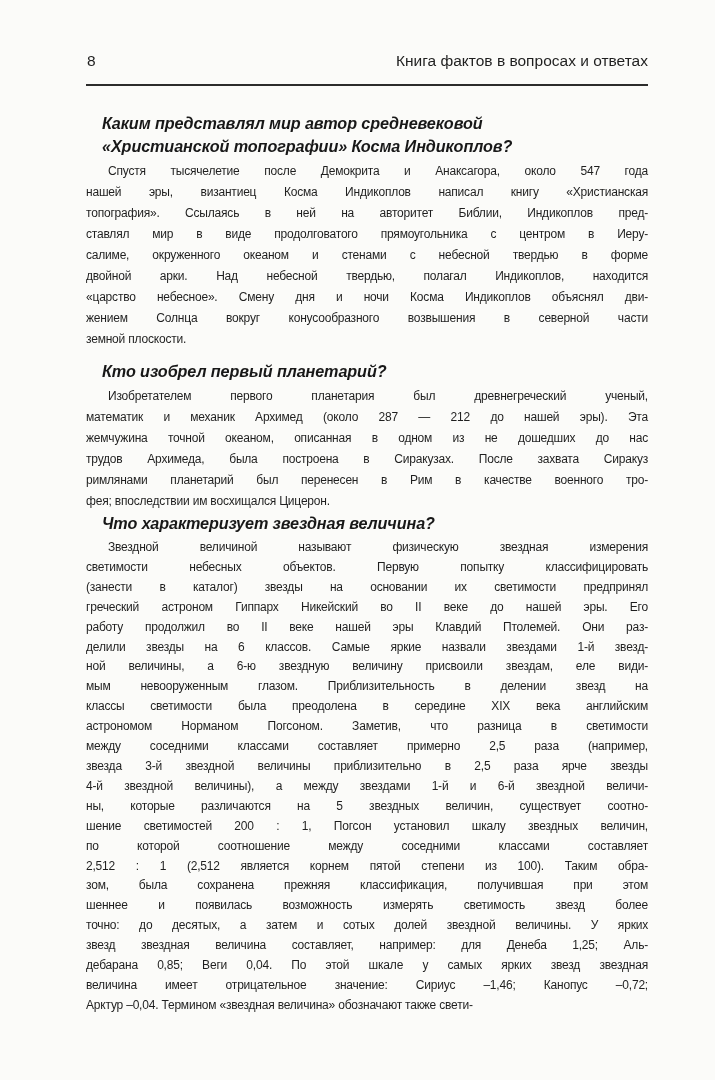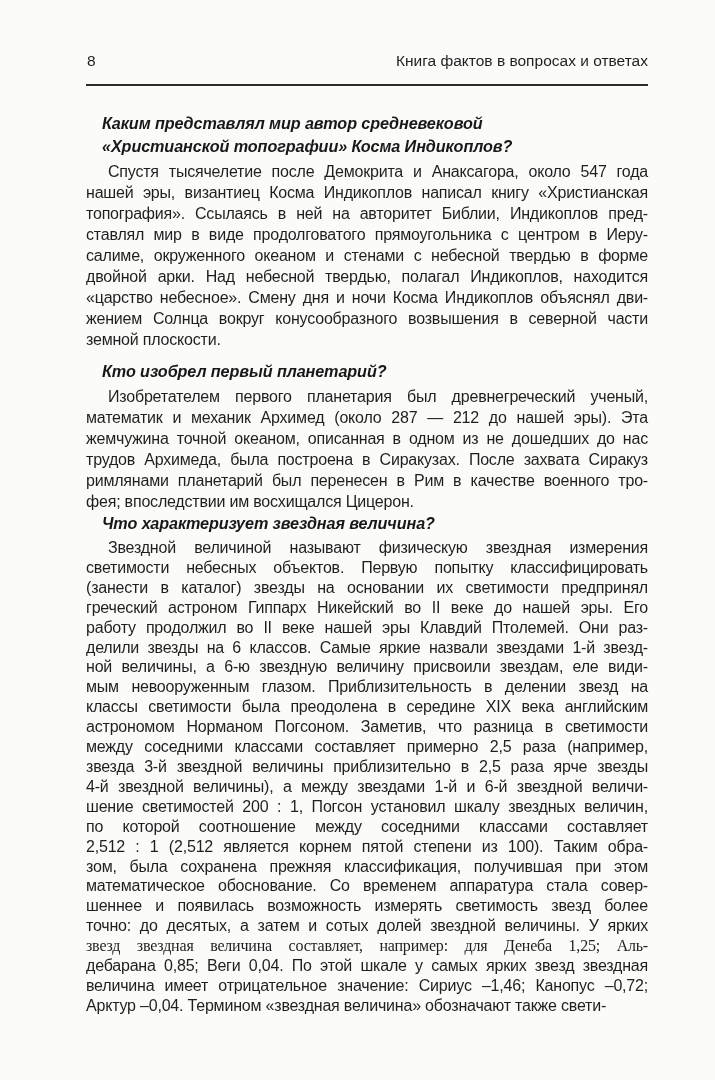--- a/index.html
+++ b/index.html
@@ -68,21 +68,21 @@
     font-weight: 700;
     font-style: italic;
     line-height: 23px;
     letter-spacing: -0.1px;
     color: #181818;
   }
   .h-line { white-space: nowrap; }
 
   .para {
     margin: 3px 0 0 0;
-    font-size: 16px;
+    font-size: 12px;
     letter-spacing: -0.2px;
   }
   .sec-0 .line, .sec-1 .line { line-height: 21px; }
   .sec-2 .line { line-height: 19.9px; }
 
   .line {
     text-align: justify;
     text-align-last: justify;
   }
   .line.first { text-indent: 22px; }
@@ -144,28 +144,28 @@
             <div class="line" style="white-space: normal;">греческий астроном Гиппарх Никейский во II веке до нашей эры. Его</div>
             <div class="line" style="white-space: normal;">работу продолжил во II веке нашей эры Клавдий Птолемей. Они раз-</div>
             <div class="line" style="white-space: normal;">делили звезды на 6 классов. Самые яркие назвали звездами 1-й звезд-</div>
             <div class="line" style="white-space: normal;">ной величины, а 6-ю звездную величину присвоили звездам, еле види-</div>
             <div class="line" style="white-space: normal;">мым невооруженным глазом. Приблизительность в делении звезд на</div>
             <div class="line" style="white-space: normal;">классы светимости была преодолена в середине XIX века английским</div>
             <div class="line" style="white-space: normal;">астрономом Норманом Погсоном. Заметив, что разница в светимости</div>
             <div class="line" style="white-space: normal;">между соседними классами составляет примерно 2,5 раза (например,</div>
             <div class="line" style="white-space: normal;">звезда 3-й звездной величины приблизительно в 2,5 раза ярче звезды</div>
             <div class="line" style="white-space: normal;">4-й звездной величины), а между звездами 1-й и 6-й звездной величи-</div>
+            <div class="line" style="white-space: normal;">ны, которые различаются на 5 звездных величин, существует соотно-</div>
             <div class="line" style="white-space: normal;">шение светимостей 200 : 1, Погсон установил шкалу звездных величин,</div>
             <div class="line" style="white-space: normal;">по которой соотношение между соседними классами составляет</div>
             <div class="line" style="white-space: normal;">2,512 : 1 (2,512 является корнем пятой степени из 100). Таким обра-</div>
             <div class="line" style="white-space: normal;">зом, была сохранена прежняя классификация, получившая при этом</div>
-            <div class="line" style="white-space: normal;">математическое обоснование. Со временем аппаратура стала совер-</div>
             <div class="line" style="white-space: normal;">шеннее и появилась возможность измерять светимость звезд более</div>
             <div class="line" style="white-space: normal;">точно: до десятых, а затем и сотых долей звездной величины. У ярких</div>
-            <div class="line" style="white-space: normal; font-family: Liberation Serif, serif;">звезд звездная величина составляет, например: для Денеба 1,25; Аль-</div>
+            <div class="line" style="white-space: normal;">звезд звездная величина составляет, например: для Денеба 1,25; Аль-</div>
             <div class="line" style="white-space: normal;">дебарана 0,85; Веги 0,04. По этой шкале у самых ярких звезд звездная</div>
             <div class="line" style="white-space: normal;">величина имеет отрицательное значение: Сириус –1,46; Канопус –0,72;</div>
             <div class="line last" style="white-space: normal;">Арктур –0,04. Термином «звездная величина» обозначают также свети-</div>
           </div>
   </section>
 </div>
 
   </div>
 </div>
 

